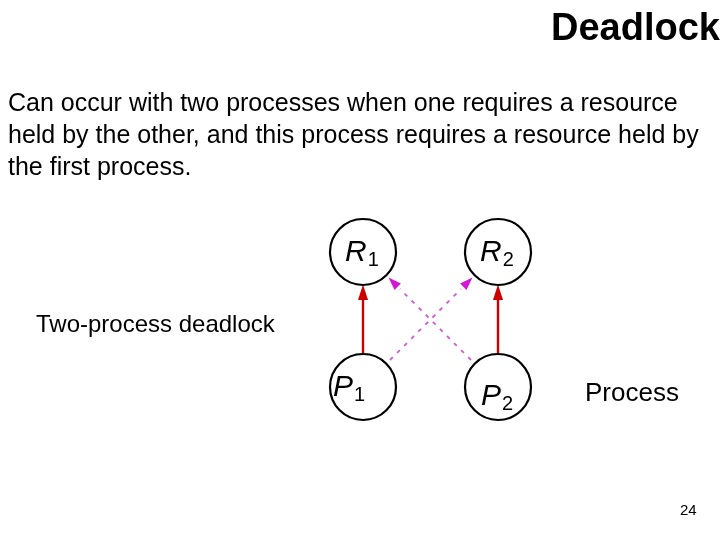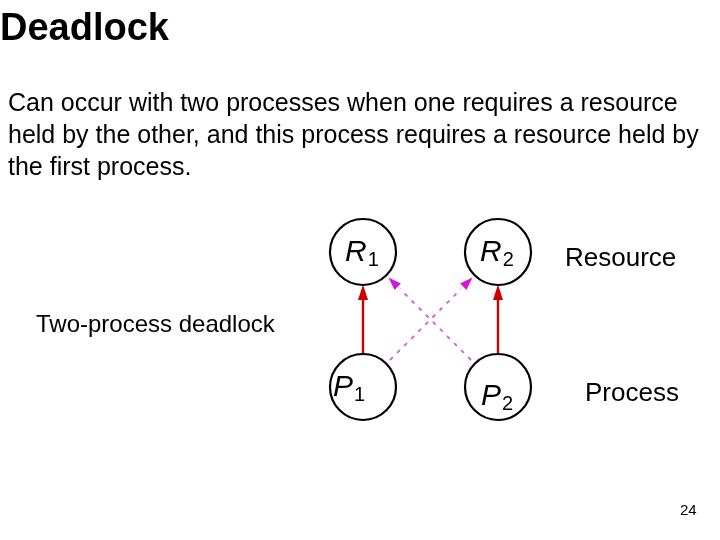--- a/index.html
+++ b/index.html
@@ -10,21 +10,21 @@
     background: #ffffff;
     overflow: hidden;
     font-family: "Liberation Sans", sans-serif;
     color: #000000;
   }
   .title {
     position: absolute;
     top: 6px;
     left: 0;
     width: 720px;
-    text-align: left;
+    text-align: right;
     font-size: 38px;
     font-weight: bold;
     letter-spacing: 0px;
   }
   .body-text {
     position: absolute;
     left: 8px;
     top: 86px;
     width: 708px;
     font-size: 25px;
@@ -116,18 +116,17 @@
     <span>R</span><span class="node-sub">2</span>
   </div>
   <div class="node-label" style="left:349px; top:387px;text-align:right;">
     <span>P</span><span class="node-sub">1</span>
   </div>
   <div class="node-label" style="left:497px; top:396px;">
     <span>P</span><span class="node-sub">2</span>
   </div>
 
   <div class="caption">Two-process deadlock</div>
-  <div class="label-resource">Resource</div>
   <div class="label-process">Process</div>
 
   <div class="page-number">24</div>
 
 </div>
 
 </body></html>

